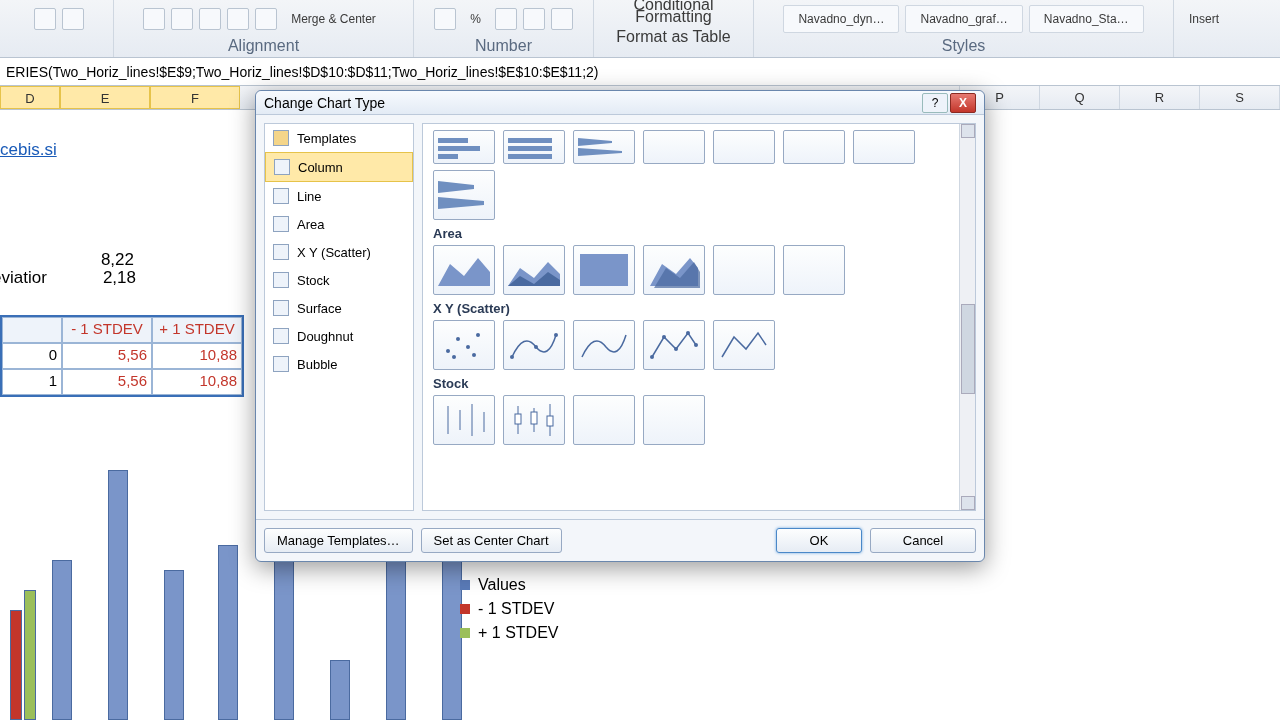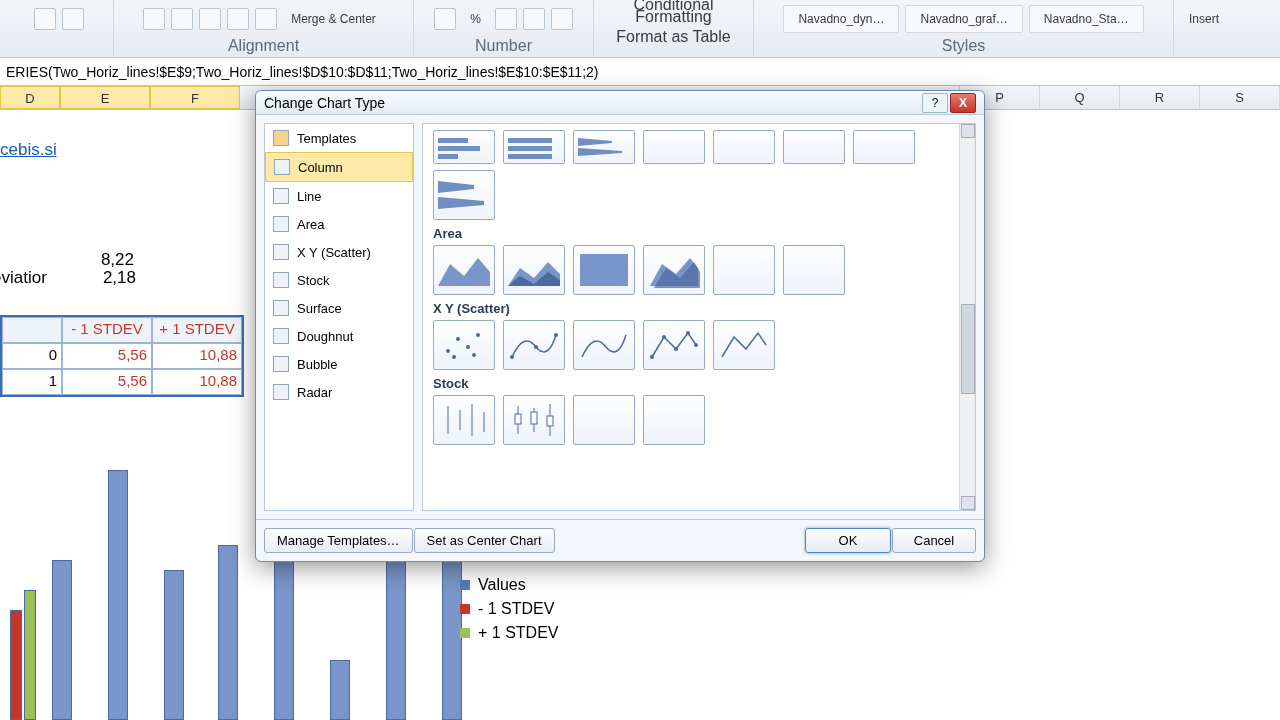--- a/index.html
+++ b/index.html
@@ -59,21 +59,21 @@
   .gallery { flex: 1; border: 1px solid #bcc9da; background: #fff; padding: 6px 10px 6px 10px; position: relative; height: 388px; overflow: hidden; }
   .gal-scroll { position: absolute; right: 0; top: 0; width: 16px; height: 100%; background: #eef0f4; border-left: 1px solid #cfd7e1; }
   .gal-scroll .thumb { position: absolute; left: 1px; width: 14px; background: #cfd7e1; border: 1px solid #aab; }
   .gal-scroll .arr { position: absolute; left: 1px; width: 14px; height: 14px; background: #dde3ec; border: 1px solid #aab; }
 
   .sect-label { font-weight: bold; font-size: 13px; margin: 6px 0 4px 0; color: #2a3a55; }
   .thumbrow { display: flex; gap: 8px; flex-wrap: wrap; margin-bottom: 6px; }
   .thumb-ct { width: 62px; height: 50px; border: 1px solid #97a9c3; background: linear-gradient(#fdfefe, #eef3fa); border-radius: 2px; position: relative; }
   .thumb-ct svg { width: 100%; height: 100%; }
 
-  .dlg-foot { display: flex; padding: 8px; gap: 1px; border-top: 1px solid #bcc9da; }
+  .dlg-foot { display: flex; padding: 8px; gap: 8px; border-top: 1px solid #bcc9da; }
   .btn { padding: 4px 12px; font-size: 13px; background: linear-gradient(#fdfefe, #e6ecf4); border: 1px solid #97a9c3; border-radius: 3px; }
   .btn.primary { border: 1.5px solid #4a88c8; box-shadow: 0 0 3px #6fa7e0; }
 </style>
 </head>
 <body>
 
 <div class="ribbon">
   <div class="grp" style="width:110px">
     <div class="items">
       <div class="rbtn"></div>
@@ -237,24 +237,20 @@
           <span>Surface</span>
         </div>
       <div class="catitem">
           <div class="caticon"></div>
           <span>Doughnut</span>
         </div>
       <div class="catitem">
           <div class="caticon"></div>
           <span>Bubble</span>
         </div>
-      <div class="catitem">
-          <div class="caticon"></div>
-          <span>Radar</span>
-        </div>
     </div>
 
     <div class="gallery">
 
       <div class="thumbrow">
         <div class="thumb-ct" style="height:34px"><svg viewBox="0 0 60 30">
               <rect x="4" y="6" width="30" height="5" fill="#6f8fc0"></rect>
               <rect x="4" y="14" width="42" height="5" fill="#6f8fc0"></rect>
               <rect x="4" y="22" width="20" height="5" fill="#6f8fc0"></rect>
             </svg></div>
@@ -357,15 +353,15 @@
         <div class="arr" style="bottom:0"></div>
       </div>
     </div>
   </div>
 
   <div class="dlg-foot">
     <button class="btn">Manage Templates…</button>
     <button class="btn">Set as Center Chart</button>
     <div style="flex:1"></div>
     <button class="btn primary" style="width:86px">OK</button>
-    <button class="btn" style="width:84px">Cancel</button>
+    <button class="btn" style="width:106px">Cancel</button>
   </div>
 </div>
 
 </body></html>

